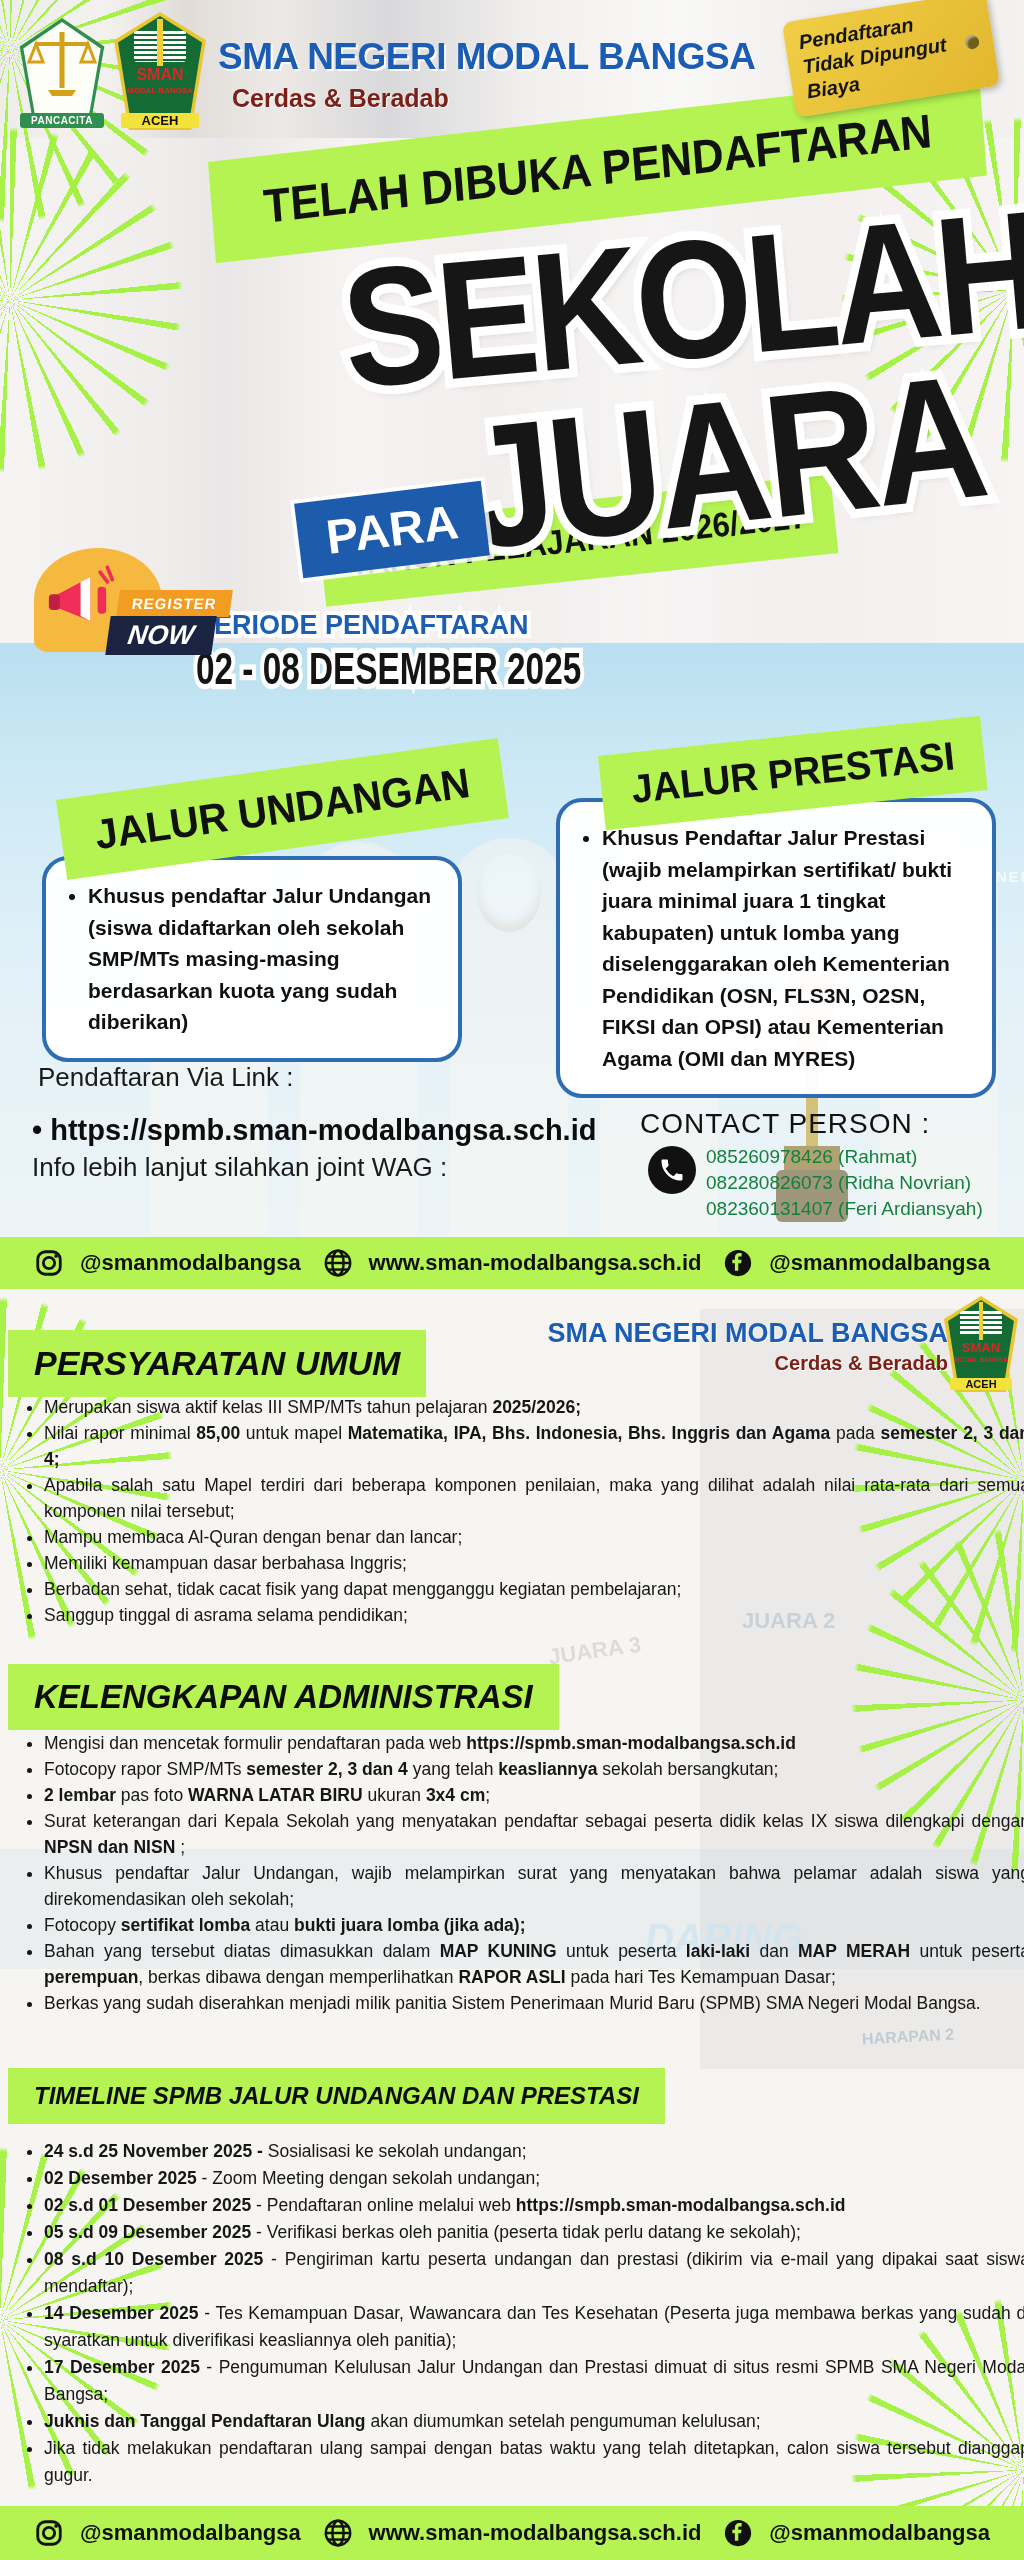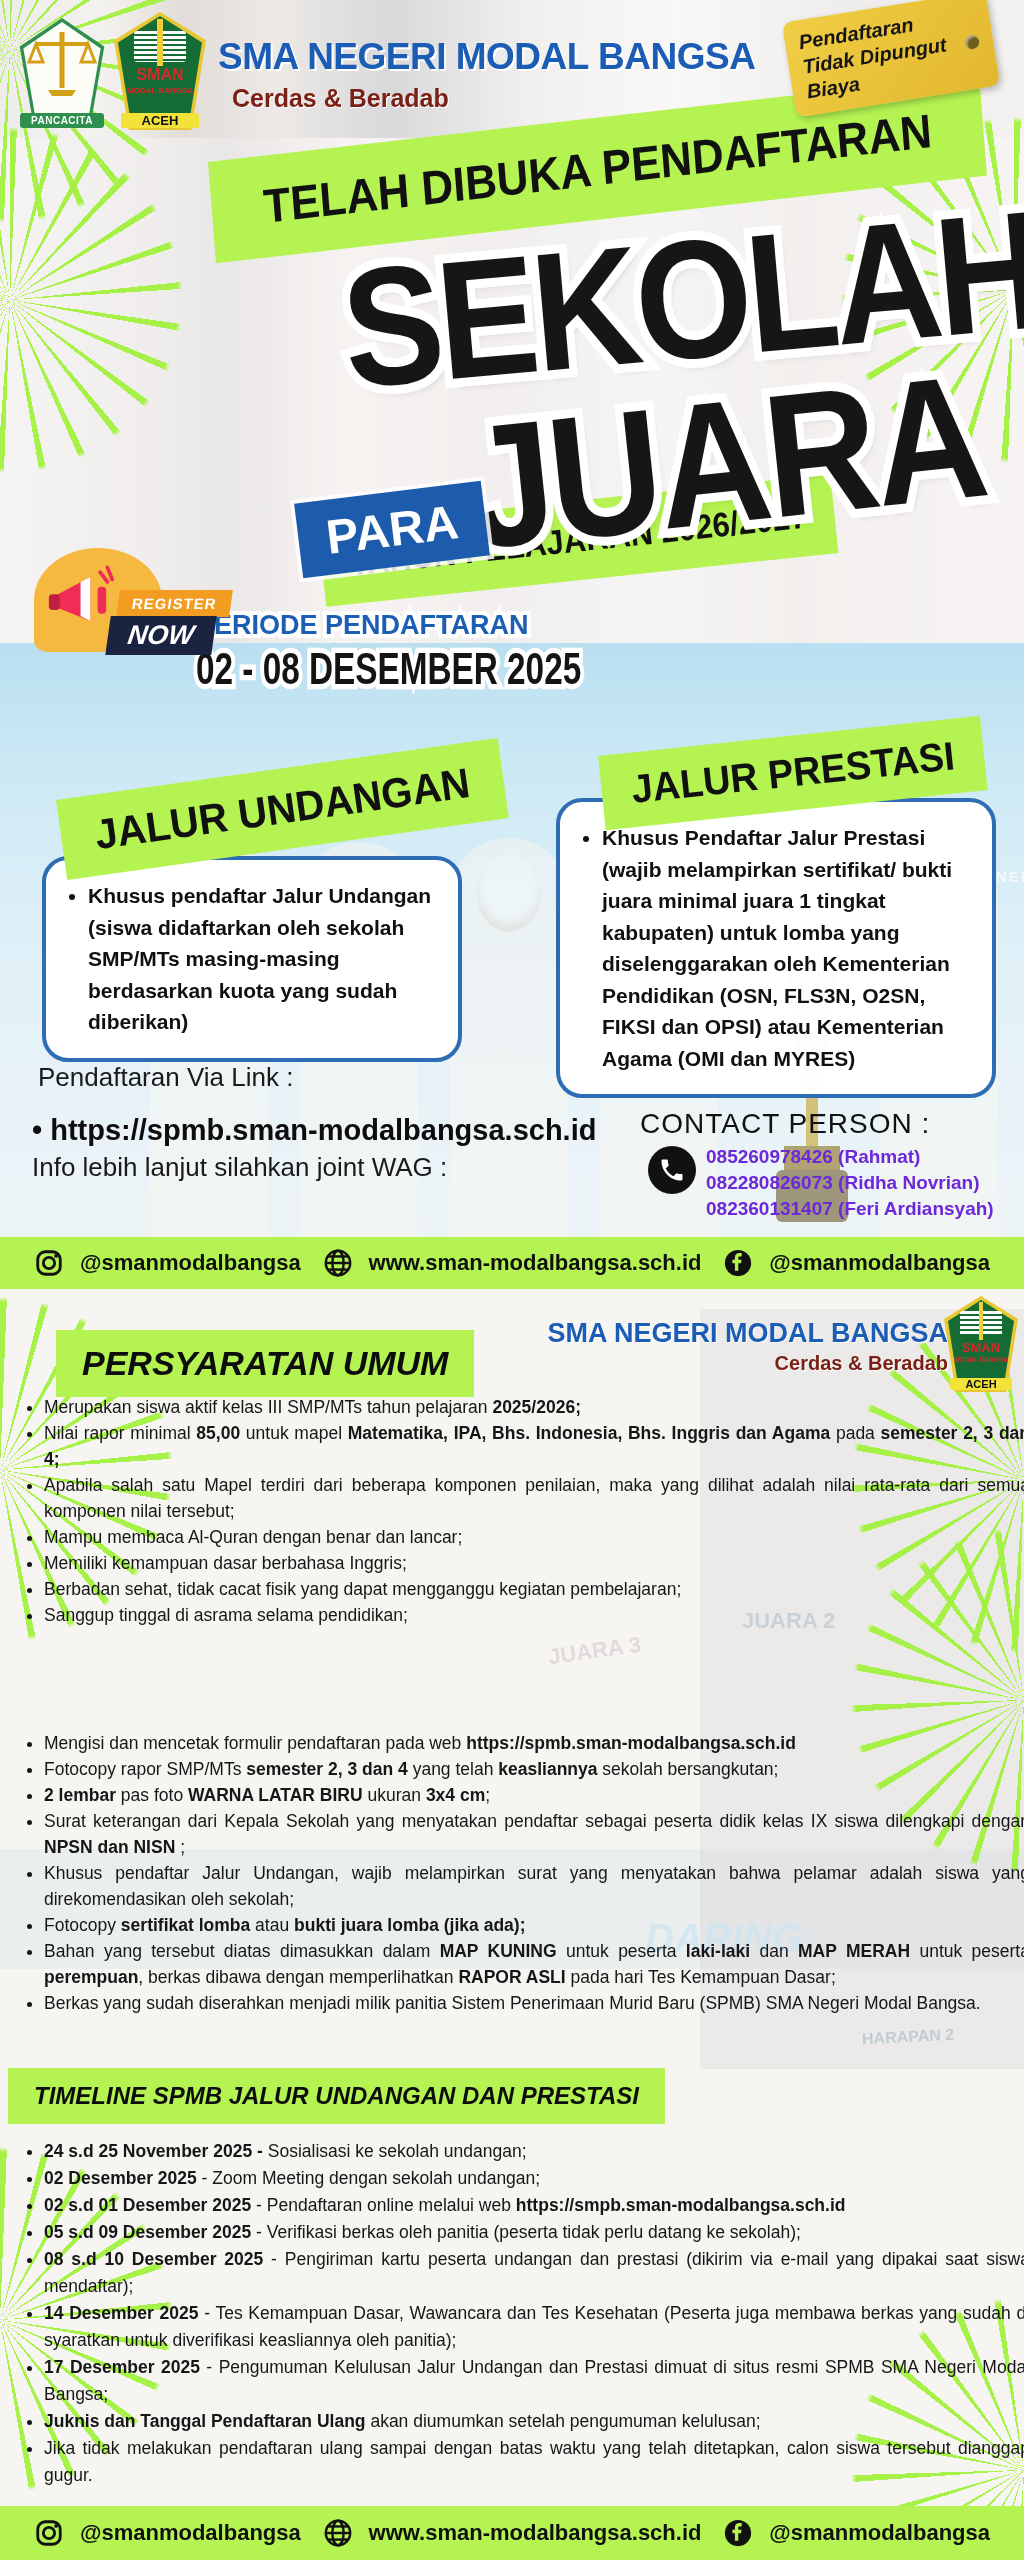--- a/index.html
+++ b/index.html
@@ -103,33 +103,33 @@
   .box-und{left:42px;top:856px;width:372px;}
   .box-pre{left:556px;top:798px;width:392px;}
 
   
   .plain-label{position:absolute;font-size:26px;color:#1a1a1a;z-index:3;}
   .link-line{position:absolute;font-weight:800;color:#0d0d0d;z-index:3;white-space:nowrap;}
   .contact-title{position:absolute;left:640px;top:1108px;font-size:28px;letter-spacing:1px;color:#111;z-index:3;}
   .phone-circle{position:absolute;left:648px;top:1146px;width:48px;height:48px;border-radius:50%;
     background:#111;z-index:3;display:flex;align-items:center;justify-content:center;}
   .phones{position:absolute;left:706px;top:1144px;z-index:3;list-style:none;margin:0;padding:0;}
-  .phones li{font-size:19px;font-weight:700;line-height:1.38;color:#6d28d9;}
+  .phones li{font-size:19px;font-weight:400;line-height:1.38;color:#15803d;}
 
   
   .footer-bar{position:absolute;left:0;width:1024px;background:#b4f351;z-index:6;
     display:flex;align-items:center;justify-content:space-between;padding:0 34px;box-sizing:border-box;}
   .fb1{top:1237px;height:52px;}
   .fb2{top:2506px;height:54px;}
   .footer-item{display:flex;align-items:center;gap:16px;font-size:22px;font-weight:600;color:#101010;}
 
   
   .section-banner{position:absolute;background:#b4f351;color:#0d0d0d;font-style:italic;font-weight:800;
     z-index:3;padding:14px 26px;white-space:nowrap;}
-  .sb-persyaratan{left:8px;top:1330px;font-size:34px;margin-left:48px;}
+  .sb-persyaratan{left:8px;top:1330px;font-size:34px;}
   .sb-kelengkapan{left:8px;top:1664px;font-size:33px;}
   .sb-timeline{left:8px;top:2068px;font-size:24px;}
   .school-title-2{position:absolute;left:0;top:1318px;width:948px;text-align:right;z-index:3;
     color:#1b5cb5;font-weight:800;font-size:27px;text-shadow:1px 1px 0 #fff;}
   .school-motto-2{position:absolute;left:0;top:1352px;width:948px;text-align:right;z-index:3;
     color:#7a2016;font-weight:800;font-size:20px;text-shadow:1px 1px 0 #fff;}
 
   .bullet-list{position:absolute;left:20px;width:986px;margin:0;padding-left:24px;z-index:3;
     font-size:17.5px;line-height:26px;color:#161616;text-align:justify;}
   .bullet-list b{font-weight:700;}
@@ -322,20 +322,21 @@
   <ul class="bullet-list bl-persyaratan">
       <li><span>Merupakan siswa aktif kelas III SMP/MTs tahun pelajaran </span><b>2025/2026;</b></li>
       <li><span>Nilai rapor minimal </span><b>85,00</b><span> untuk mapel </span><b>Matematika, IPA, Bhs. Indonesia, Bhs. Inggris dan Agama</b><span> pada </span><b>semester 2, 3 dan 4;</b></li>
       <li><span>Apabila salah satu Mapel terdiri dari beberapa komponen penilaian, maka yang dilihat adalah nilai rata-rata dari semua komponen nilai tersebut;</span></li>
       <li><span>Mampu membaca Al-Quran dengan benar dan lancar;</span></li>
       <li><span>Memiliki kemampuan dasar berbahasa Inggris;</span></li>
       <li><span>Berbadan sehat, tidak cacat fisik yang dapat mengganggu kegiatan pembelajaran;</span></li>
       <li><span>Sanggup tinggal di asrama selama pendidikan;</span></li>
     </ul>
 
+  <div class="section-banner sb-kelengkapan">KELENGKAPAN ADMINISTRASI</div>
   <ul class="bullet-list bl-kelengkapan">
       <li><span>Mengisi dan mencetak formulir pendaftaran pada web </span><b>https://spmb.sman-modalbangsa.sch.id</b></li>
       <li><span>Fotocopy rapor SMP/MTs </span><b>semester 2, 3 dan 4</b><span> yang telah </span><b>keasliannya</b><span> sekolah bersangkutan;</span></li>
       <li><b>2 lembar</b><span> pas foto </span><b>WARNA LATAR BIRU</b><span> ukuran </span><b>3x4 cm</b><span>;</span></li>
       <li><span>Surat keterangan dari Kepala Sekolah yang menyatakan pendaftar sebagai peserta didik kelas IX siswa dilengkapi dengan </span><b>NPSN dan NISN</b><span> ;</span></li>
       <li><span>Khusus pendaftar Jalur Undangan, wajib melampirkan surat yang menyatakan bahwa pelamar adalah siswa yang direkomendasikan oleh sekolah;</span></li>
       <li><span>Fotocopy </span><b>sertifikat lomba</b><span> atau </span><b>bukti juara lomba (jika ada);</b></li>
       <li><span>Bahan yang tersebut diatas dimasukkan dalam </span><b>MAP KUNING</b><span> untuk peserta </span><b>laki-laki</b><span> dan </span><b>MAP MERAH</b><span> untuk peserta </span><b>perempuan</b><span>, berkas dibawa dengan memperlihatkan </span><b>RAPOR ASLI</b><span> pada hari Tes Kemampuan Dasar;</span></li>
       <li><span>Berkas yang sudah diserahkan menjadi milik panitia Sistem Penerimaan Murid Baru (SPMB) SMA Negeri Modal Bangsa.</span></li>
     </ul>

